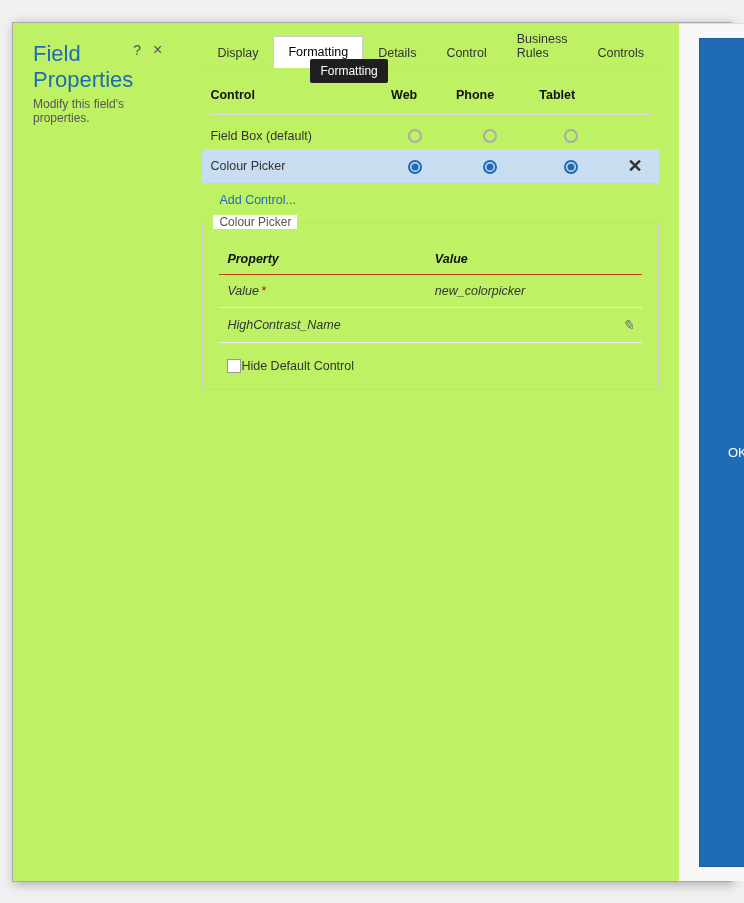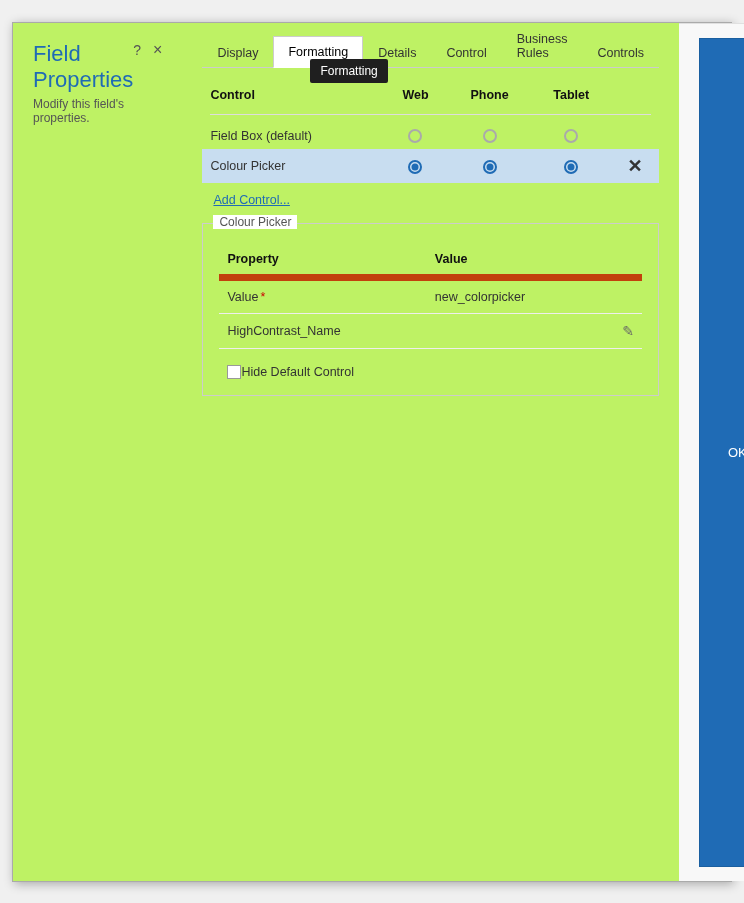--- a/index.html
+++ b/index.html
@@ -105,21 +105,21 @@
       width: 100%;
       border-collapse: collapse;
     }
     .controls-table th {
       text-align: left;
       font-weight: 600;
       font-size: 12.5px;
       padding: 4px 8px;
       color: #111;
     }
-    .controls-table th.center { text-align: center; }
+    .controls-table th.center { text-align: left; }
     .controls-table td {
       padding: 6px 8px;
       font-size: 12.5px;
       color: #333;
     }
     .controls-table td.center { text-align: center; }
     .controls-table tr.selected-row {
       background: #c8ddf0;
     }
     .divider {
@@ -154,26 +154,25 @@
     
     .x-btn {
       font-size: 18px;
       color: #333;
       cursor: pointer;
       font-weight: bold;
     }
     
     .add-control-link {
       color: #1f6bb5;
-      text-decoration: underline;
       cursor: pointer;
       font-size: 12.5px;
       display: inline-block;
       margin-top: 10px;
-      margin-left: 11px;
+      margin-left: 17px;
     }
     
     .colour-picker-box {
       border: 1px solid #ccc;
       margin-top: 16px;
       padding: 12px 16px 16px 16px;
       position: relative;
     }
     .colour-picker-legend {
       position: absolute;
@@ -188,27 +187,29 @@
       width: 100%;
       border-collapse: collapse;
       margin-top: 12px;
     }
     .prop-table th {
       text-align: left;
       font-weight: 600;
       font-size: 12.5px;
       padding: 4px 8px 8px 8px;
       color: #111;
-      border-bottom: 7px solid #c2410c;
+      border-bottom: 1px solid #c2410c;
+      font-style: italic;
     }
     .prop-table td {
       padding: 9px 8px;
       font-size: 12.5px;
       color: #333;
       vertical-align: middle;
+      font-style: italic;
     }
     .prop-table tr {
       border-bottom: 1px solid #eee;
     }
     .required-star {
       color: #c00;
       margin-left: 2px;
     }
     .edit-icon {
       color: #666;

